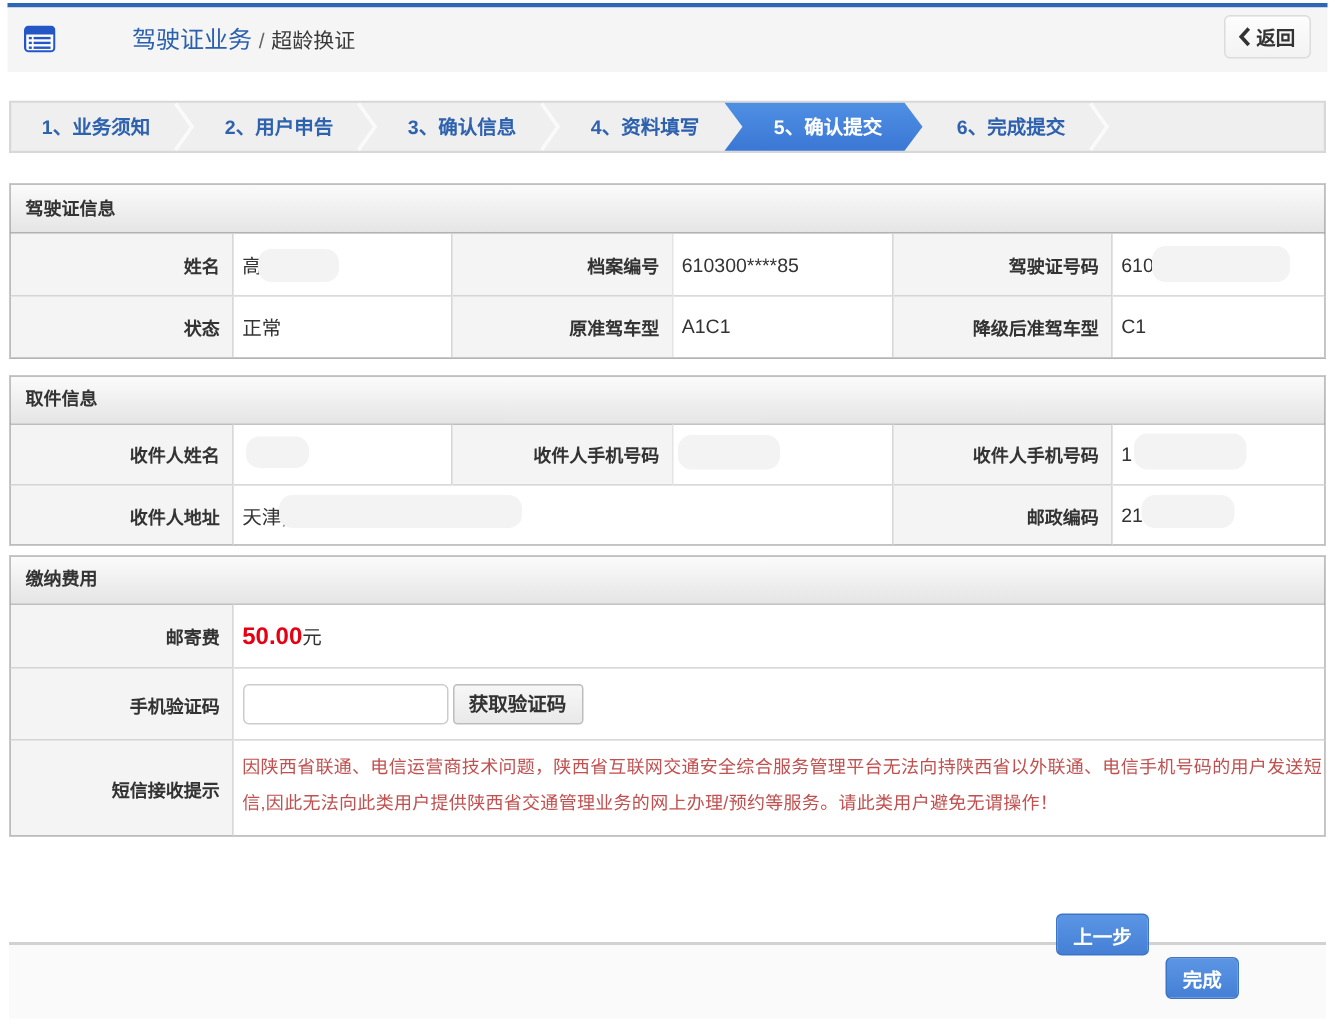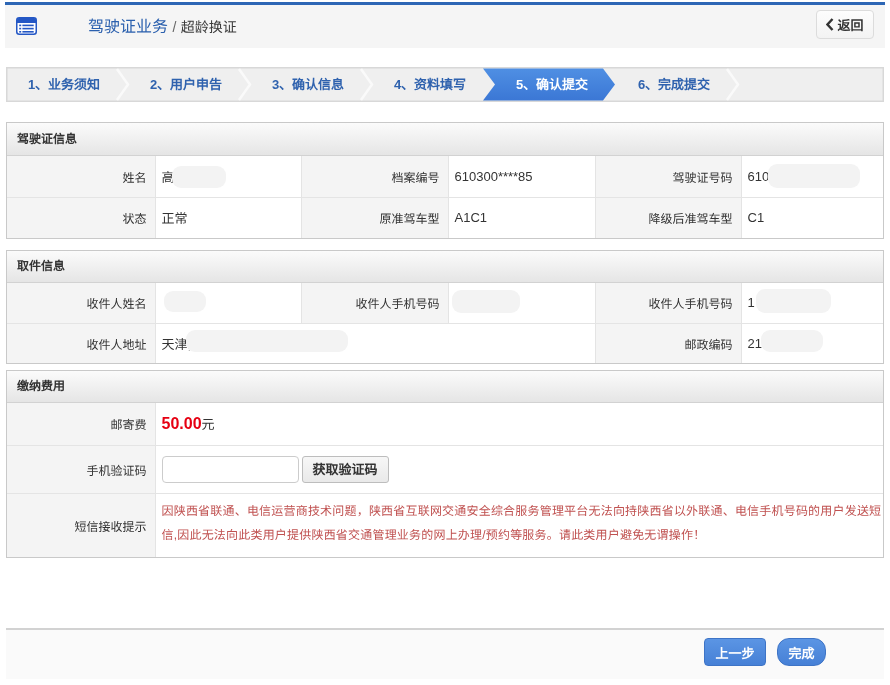--- a/index.html
+++ b/index.html
@@ -16,21 +16,21 @@
   .backbtn { left:816px; top:10px; width:58px; height:29px; background:linear-gradient(#fdfdfd,#f3f3f3);
              border:1px solid #dcdcdc; border-radius:4px; color:#333; font-size:13px; font-weight:bold;
              display:flex; align-items:center; justify-content:center; gap:3px; }
 
   
   .box { left:6px; width:878px; border:1px solid #c9c9c9; background:#404040; }
   .boxhead { height:32px; line-height:31px; background:linear-gradient(#fbfbfb,#e5e5e5);
              border-bottom:1px solid #d2d2d2; font-size:12px; font-weight:bold; color:#333; padding-left:10px; }
   table { border-collapse:collapse; table-layout:fixed; width:100%; }
   td { font-size:13px; color:#333; vertical-align:middle; }
-  td.lb { background:#f4f4f4; font-weight:normal; font-size:12px; text-align:right; padding-right:8px; }
+  td.lb { background:#f4f4f4; font-weight:bold; font-size:12px; text-align:right; padding-right:8px; }
   td.vl { background:#fff; padding-left:6px; }
   tr + tr td { border-top:1px solid #e4e4e4; }
   td + td { border-left:1px solid #e4e4e4; }
 
   .smudge { position:absolute; background:#f3f3f3; border-radius:9px; }
 
   .red { color:#e60012; font-weight:bold; font-size:16px; }
   .yuan { font-size:13px; color:#333; font-weight:normal; }
 
   .vcinput { display:inline-block; width:137px; height:27px; border:1px solid #ccc; border-radius:4px; background:#fff; vertical-align:middle; }
@@ -173,22 +173,22 @@
               <div class="wl">因陕西省联通、电信运营商技术问题，陕西省互联网交通安全综合服务管理平台无法向持陕西省以外联通、电信手机号码的用户发送短</div>
               <div class="wl">信,因此无法向此类用户提供陕西省交通管理业务的网上办理/预约等服务。请此类用户避免无谓操作！</div>
             </div>
           </td>
         </tr>
     </tbody>
     </table>
   </div>
 
   <div class="abs footer"></div>
-  <div class="bluebtn" style="left:704px;top:638px;width:62px;">上一步</div>
-  <div class="bluebtn" style="left:777px;top:638px;width:49px;border-radius:12px;">完成</div>
+  <div class="bluebtn" style="left:704px;top:609px;width:62px;">上一步</div>
+  <div class="bluebtn" style="left:777px;top:638px;width:49px;">完成</div>
 
   <div class="smudge" style="left:172px;top:166px;width:54px;height:22px"></div>
   <div class="smudge" style="left:768px;top:164px;width:92px;height:24px"></div>
   <div class="smudge" style="left:164px;top:291px;width:42px;height:21px"></div>
   <div class="smudge" style="left:452px;top:290px;width:68px;height:23px"></div>
   <div class="smudge" style="left:756px;top:289px;width:75px;height:24px"></div>
   <div class="smudge" style="left:186px;top:330px;width:162px;height:22px"></div>
   <div class="smudge" style="left:761px;top:330px;width:62px;height:22px"></div>
 
 </body></html>

